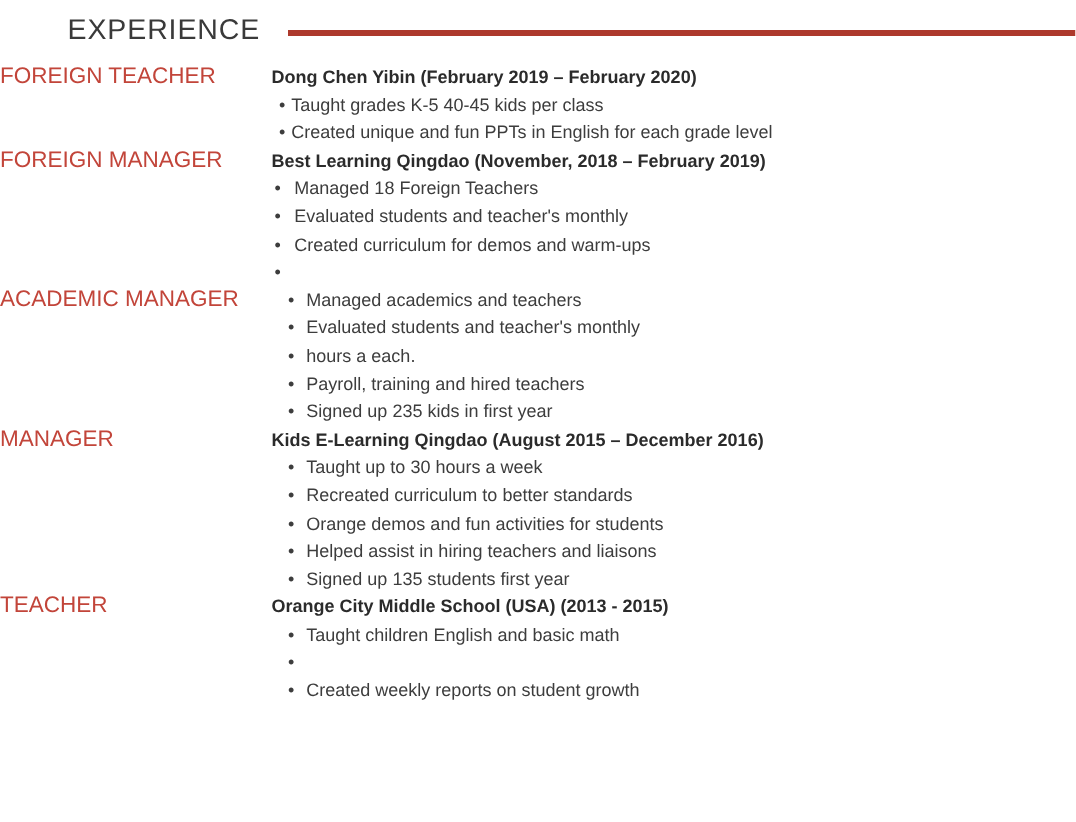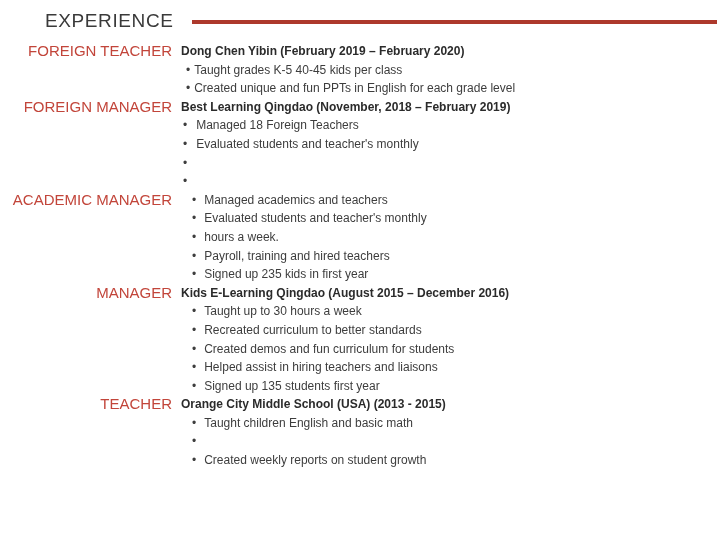--- a/index.html
+++ b/index.html
@@ -25,21 +25,21 @@
     font-size:19px;font-weight:400;color:var(--title-text);
     letter-spacing:0.6px;margin:0;white-space:nowrap;
   }
   .header-rule{
     flex:1;height:4px;background:var(--rule-red);
     margin-left:19px;margin-top:3px;
   }
   .section{display:flex;}
   .label-col{
     flex:0 0 176px;box-sizing:border-box;
-    text-align:right;padding-right:4px;
+    text-align:left;padding-right:4px;
     color:var(--accent-red);
     font-size:15px;line-height:18.6px;white-space:nowrap;
   }
   .content-col{
     flex:1;box-sizing:border-box;padding-left:5px;
     font-size:12px;line-height:18.6px;color:var(--body-text);
   }
   .org{font-weight:700;color:var(--heading-text);white-space:nowrap;}
   .bullet-row{display:flex;}
   .dot{flex:0 0 auto;}
@@ -90,20 +90,23 @@
             </span>
           </div>
           <div class="bullet-row">
             <span class="dot">•</span>
             <span class="bullet-text">
               <div class="bullet-line">Evaluated students and teacher's monthly</div>
             </span>
           </div>
           <div class="bullet-row">
             <span class="dot">•</span>
+            <span class="bullet-text">
+              <div class="bullet-line">Created curriculum for demos and warm-ups</div>
+            </span>
           </div>
           <div class="bullet-row">
             <span class="dot">•</span>
           </div>
         </div>
       </div>
       <div class="section style-indent">
         <div class="label-col">ACADEMIC MANAGER</div>
         <div class="content-col">
           <div class="bullet-row">
@@ -114,21 +117,21 @@
           </div>
           <div class="bullet-row">
             <span class="dot">•</span>
             <span class="bullet-text">
               <div class="bullet-line">Evaluated students and teacher's monthly</div>
             </span>
           </div>
           <div class="bullet-row">
             <span class="dot">•</span>
             <span class="bullet-text">
-              <div class="bullet-line">hours a week.</div>
+              <div class="bullet-line">hours a each.</div>
             </span>
           </div>
           <div class="bullet-row">
             <span class="dot">•</span>
             <span class="bullet-text">
               <div class="bullet-line">Payroll, training and hired teachers</div>
             </span>
           </div>
           <div class="bullet-row">
             <span class="dot">•</span>
@@ -150,21 +153,21 @@
           </div>
           <div class="bullet-row">
             <span class="dot">•</span>
             <span class="bullet-text">
               <div class="bullet-line">Recreated curriculum to better standards</div>
             </span>
           </div>
           <div class="bullet-row">
             <span class="dot">•</span>
             <span class="bullet-text">
-              <div class="bullet-line">Created demos and fun curriculum for students</div>
+              <div class="bullet-line">Orange demos and fun activities for students</div>
             </span>
           </div>
           <div class="bullet-row">
             <span class="dot">•</span>
             <span class="bullet-text">
               <div class="bullet-line">Helped assist in hiring teachers and liaisons</div>
             </span>
           </div>
           <div class="bullet-row">
             <span class="dot">•</span>

